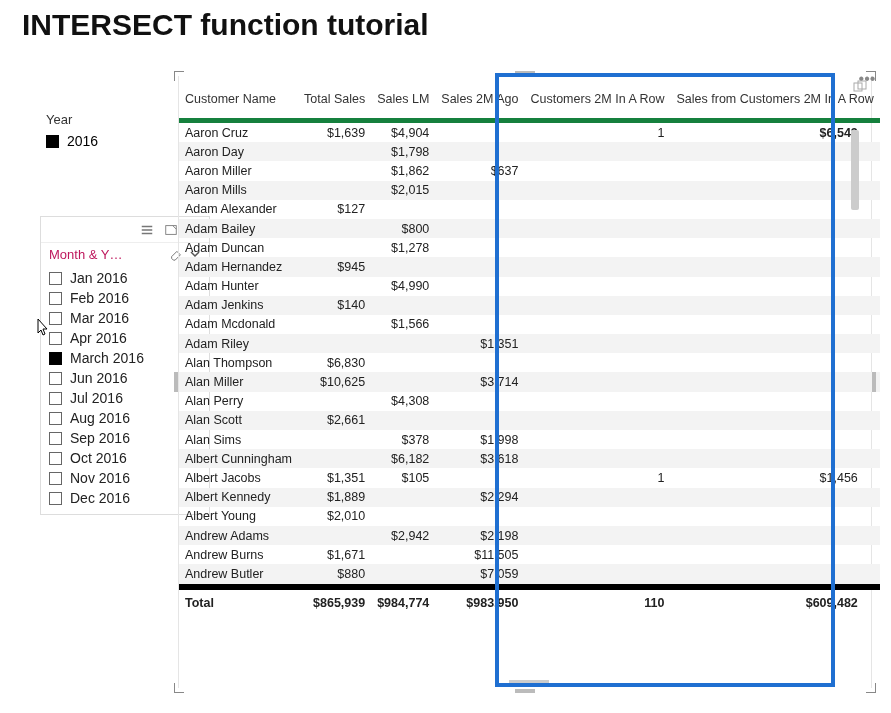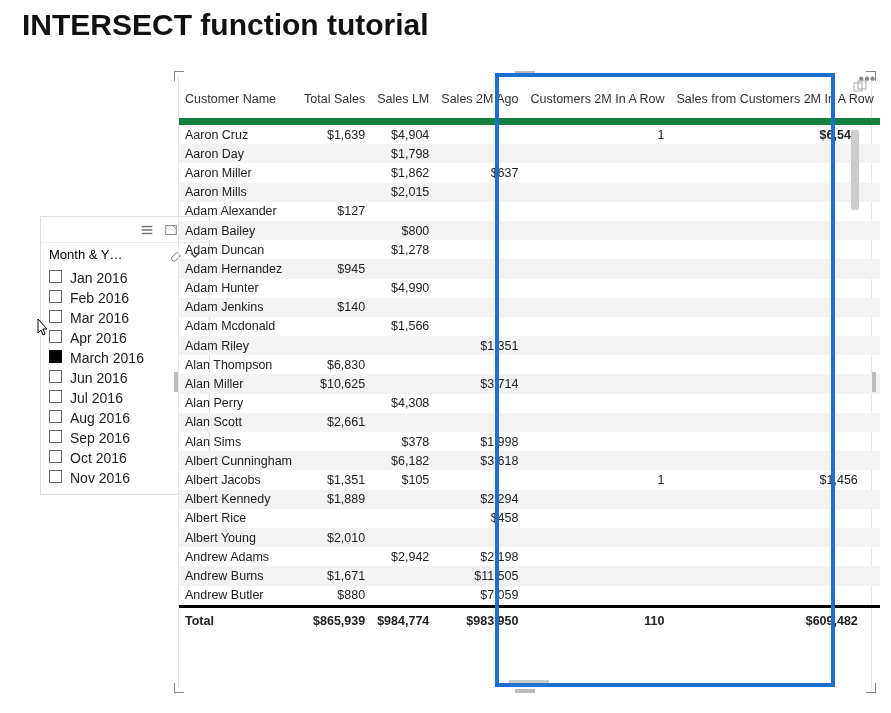--- a/index.html
+++ b/index.html
@@ -10,26 +10,26 @@
   .year-slicer{position:absolute;left:6px;top:36px;width:120px}
   .year-label{font-size:13px;color:#333;margin-bottom:6px}
   .year-item{display:flex;align-items:center;gap:8px;font-size:14px}
   .checkbox{width:13px;height:13px;border:1px solid #666;display:inline-block;flex-shrink:0}
   .checkbox.filled{background:#000;border-color:#000}
   
   .month-slicer{position:absolute;left:0;top:140px;width:170px;border:1px solid #ddd}
   .slicer-toolbar{display:flex;justify-content:flex-end;align-items:center;gap:8px;padding:4px 6px;border-bottom:1px solid #eee;height:26px}
   .ti{width:16px;height:16px;display:flex;align-items:center;justify-content:center;color:#666;cursor:pointer}
   .ti svg{width:14px;height:14px}
-  .slicer-header{display:flex;align-items:flex-end;justify-content:space-between;padding:4px 8px;font-size:13px;color:#000000}
+  .slicer-header{display:flex;align-items:flex-start;justify-content:space-between;padding:4px 8px;font-size:13px;color:#be185d}
   .slicer-header .right{display:flex;align-items:center;gap:6px}
   .eraser{width:14px;height:14px}
   .chev{width:12px;height:12px}
   .month-list{padding:2px 8px 6px}
-  .month-item{display:flex;gap:8px;font-size:14px;color:#222;padding:2px 0}
+  .month-item{display:flex;align-items:center;gap:8px;font-size:14px;color:#222;padding:2px 0}
   
   .cursor{position:absolute;left:-8px;top:240px;width:20px;height:24px}
   
   .table-wrap{position:absolute;left:138px;top:0;width:694px;height:612px;border-left:1px solid #e5e5e5;border-right:1px solid #e5e5e5}
   .menu-dots{position:absolute;right:-6px;top:-4px;width:20px;height:14px;display:flex;align-items:center;justify-content:center;color:#888}
   .corner{position:absolute;width:10px;height:10px;border:1px solid #888}
   .corner.tl{left:-5px;top:-5px;border-right:none;border-bottom:none}
   .corner.tr{right:-5px;top:-5px;border-left:none;border-bottom:none}
   .corner.bl{left:-5px;bottom:-5px;border-right:none;border-top:none}
   .corner.br{right:-5px;bottom:-5px;border-left:none;border-top:none}
@@ -38,42 +38,49 @@
   .hbar.bot{bottom:-5px}
   .vbar{position:absolute;top:50%;transform:translateY(-50%);height:20px;width:4px;background:#bbb}
   .vbar.left{left:-5px}
   .vbar.right{right:-5px}
   .popout{position:absolute;right:4px;top:4px;width:14px;height:14px;color:#aaa}
   .scrollbar{position:absolute;right:12px;top:54px;width:8px;bottom:34px;background:transparent}
   .scroll-thumb{position:absolute;top:0;width:8px;height:80px;background:#ccc;border-radius:2px}
   .hscroll{position:absolute;left:330px;bottom:2px;width:40px;height:6px;background:#ccc}
   
   table{width:100%;border-collapse:collapse;font-size:12.5px;color:#222}
-  thead th{text-align:left;font-weight:400;padding:16px 6px 12px;border-bottom:7px solid #15803d;color:#333;white-space:nowrap;vertical-align:top}
-  thead th.num{text-align:left}
+  thead th{text-align:left;font-weight:400;padding:16px 6px 12px;border-bottom:5px solid #15803d;color:#333;white-space:nowrap;vertical-align:top}
+  thead th.num{text-align:center}
   tbody tr:nth-child(even){background:#f3f3f3}
   tbody td{padding:2.6px 6px;white-space:nowrap}
   td.num{text-align:right}
-  tfoot td{border-top:3px solid #000000;font-weight:700;padding:6px 6px}
+  tfoot td{border-top:6px solid #000000;font-weight:700;padding:6px 6px}
   
   .highlight{position:absolute;border:4px solid #1f6fd1;pointer-events:none;left:316px;top:-3px;width:340px;height:614px}
   .col-name{width:114px}
   .col-ts{width:62px}
   .col-lm{width:62px}
   .col-2m{width:66px}
   .col-c2m{width:138px}
   .col-sc2m{width:180px}
 </style>
 </head>
 <body>
 
 <div class="title">INTERSECT function tutorial</div>
 
 <div class="canvas">
 
+  <div class="year-slicer">
+    <div class="year-label">Year</div>
+    <div class="year-item">
+      <span class="checkbox filled"></span>
+      <span>2016</span>
+    </div>
+  </div>
 
   <div class="month-slicer">
     <div class="slicer-toolbar">
       <span class="ti">
           <svg viewBox="0 0 16 16">
             <path d="M2 4h12M2 8h12M2 12h12" stroke="#777" stroke-width="1.5" fill="none"></path>
           </svg>
         </span>
       <span class="ti">
           <svg viewBox="0 0 16 16">
@@ -132,20 +139,24 @@
           <span>Sep 2016</span>
         </div>
         <div class="month-item">
           <span class="checkbox"></span>
           <span>Oct 2016</span>
         </div>
         <div class="month-item">
           <span class="checkbox"></span>
           <span>Nov 2016</span>
         </div>
+        <div class="month-item">
+          <span class="checkbox"></span>
+          <span>Dec 2016</span>
+        </div>
       </div>
   </div>
 
   <svg class="cursor" viewBox="0 0 20 24">
       <path d="M6 3v14l3-3 2 5 2-1-2-5h4z" fill="#fff" stroke="#000"></path>
     </svg>
 
   <div class="table-wrap">
     <span class="menu-dots">•••</span>
     <span class="corner tl"></span>
@@ -327,28 +338,20 @@
           </tr>
           <tr>
             <td>Albert Kennedy</td>
             <td class="num">$1,889</td>
             <td class="num"></td>
             <td class="num">$2,294</td>
             <td class="num"></td>
             <td class="num" style="padding-right: 22px;"></td>
           </tr>
           <tr>
-            <td>Albert Rice</td>
-            <td class="num"></td>
-            <td class="num"></td>
-            <td class="num">$458</td>
-            <td class="num"></td>
-            <td class="num" style="padding-right: 22px;"></td>
-          </tr>
-          <tr>
             <td>Albert Young</td>
             <td class="num">$2,010</td>
             <td class="num"></td>
             <td class="num"></td>
             <td class="num"></td>
             <td class="num" style="padding-right: 22px;"></td>
           </tr>
           <tr>
             <td>Andrew Adams</td>
             <td class="num"></td>

